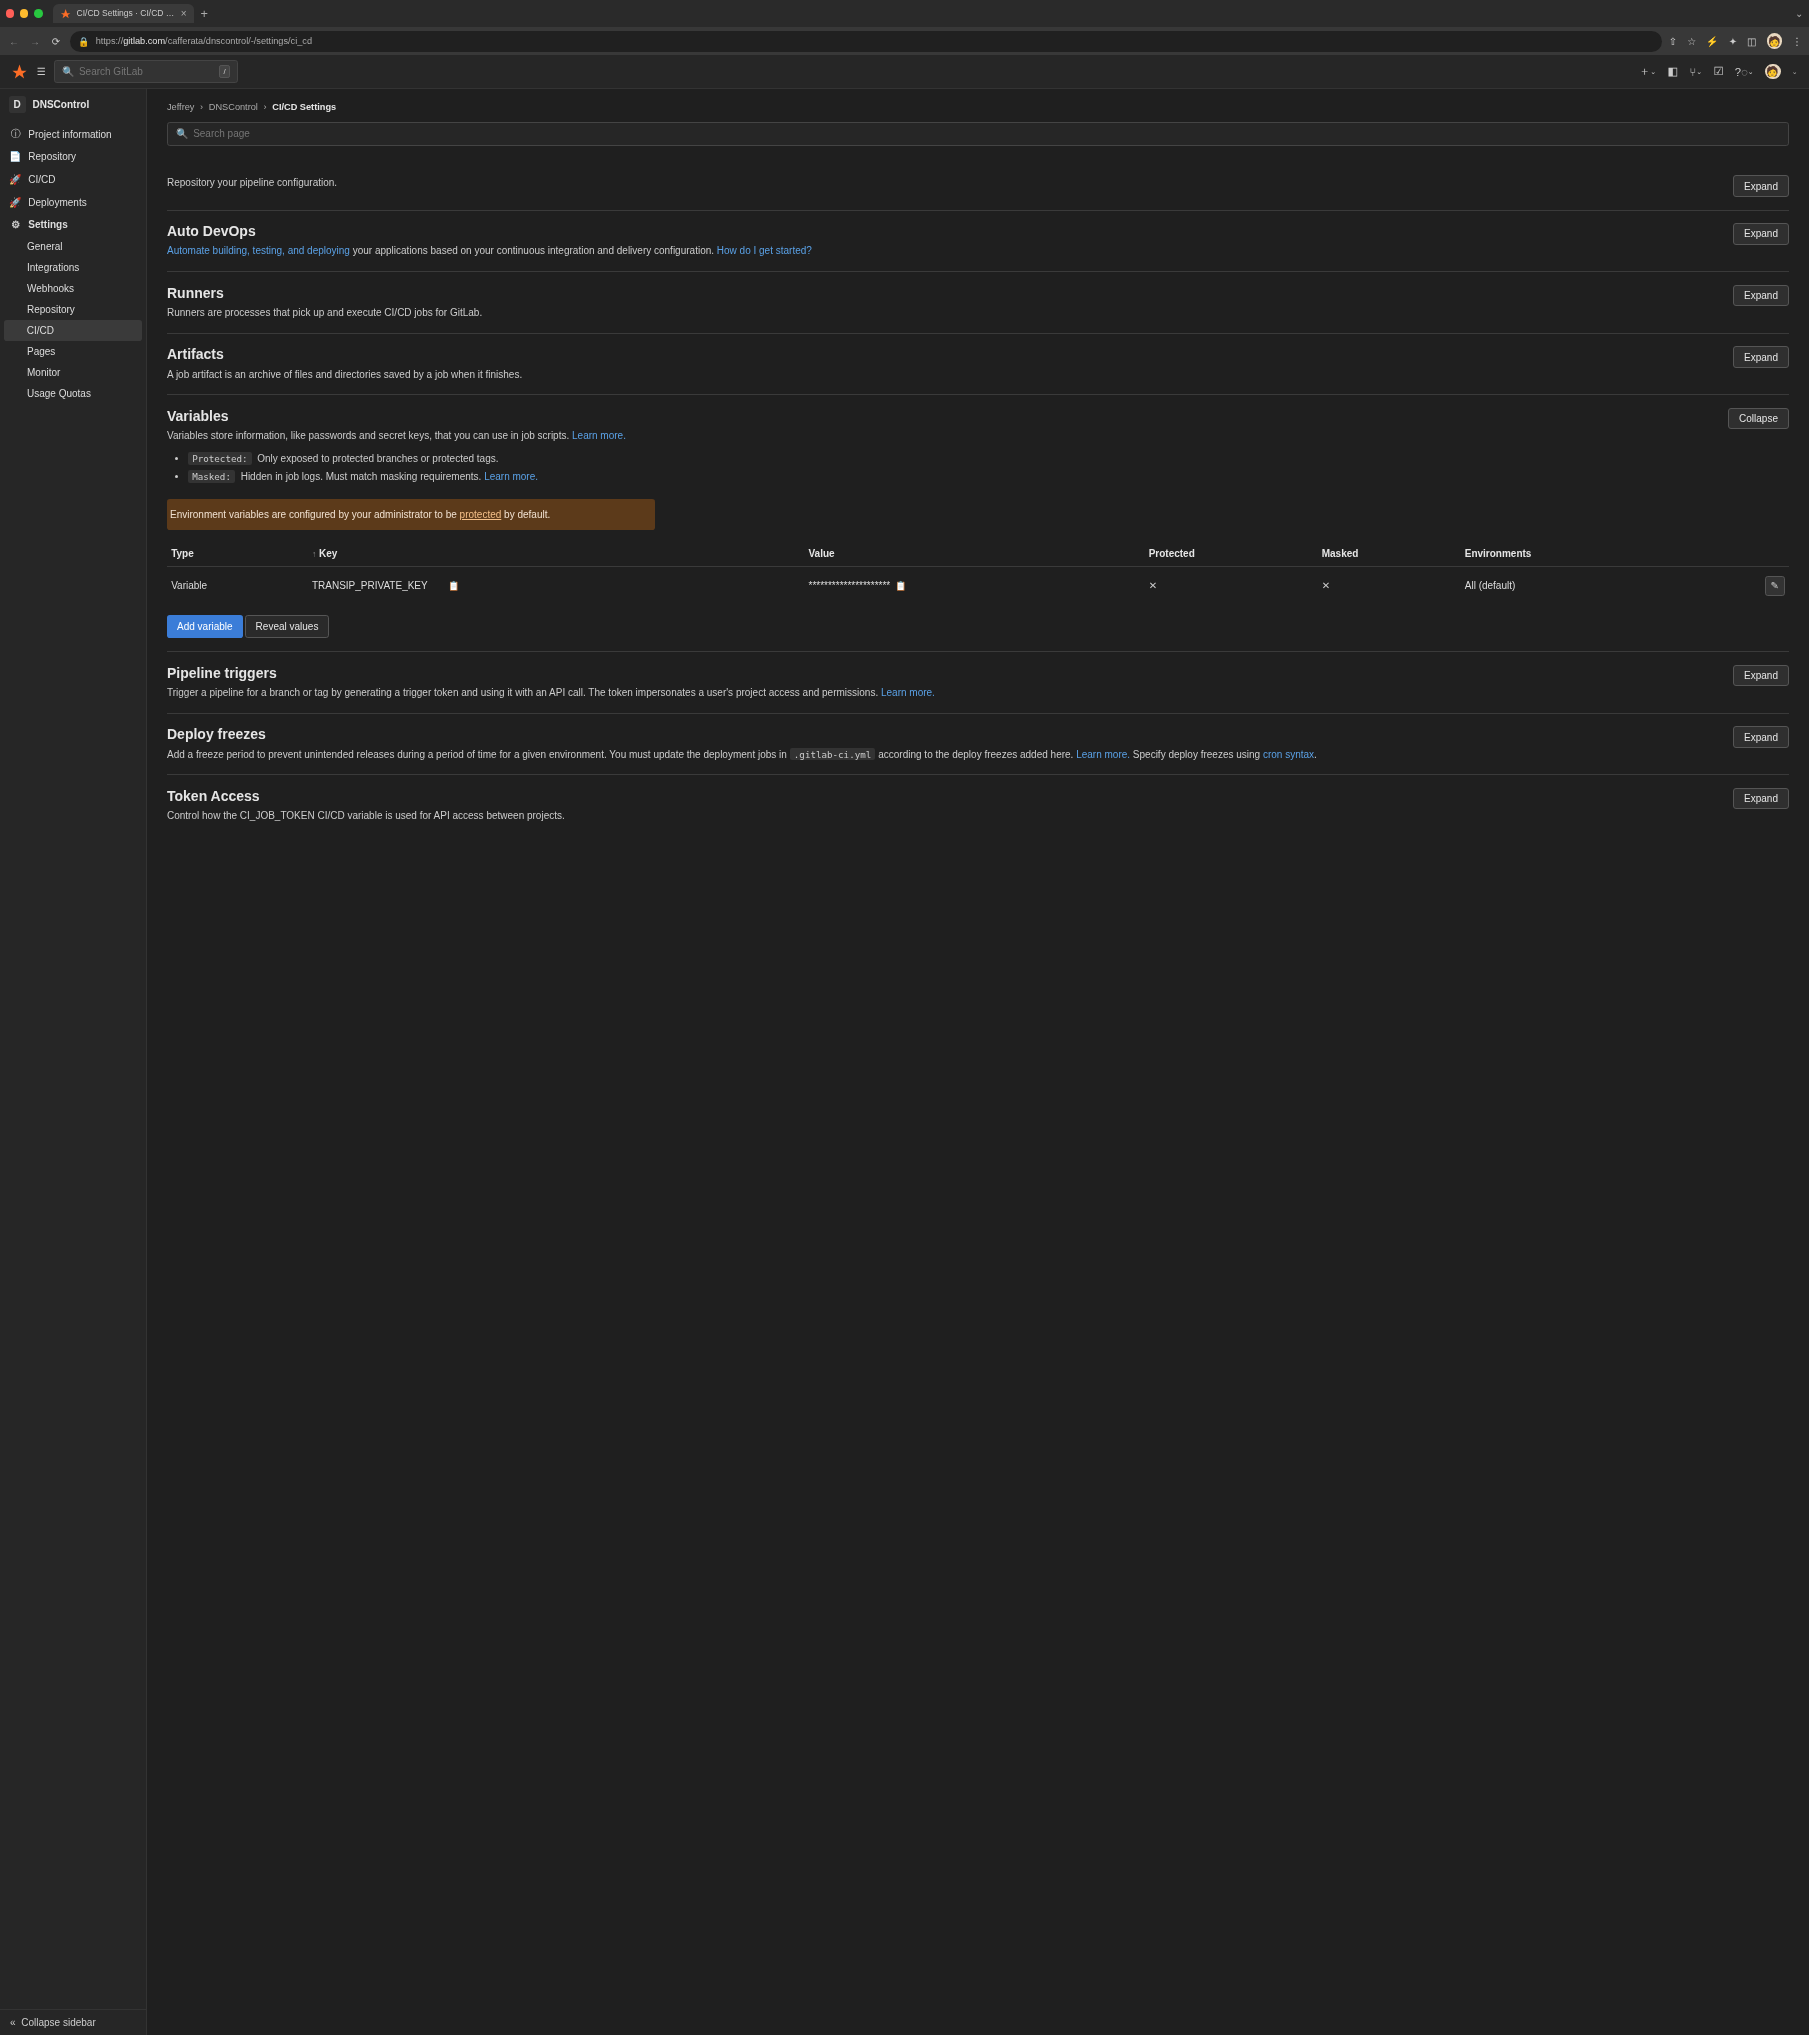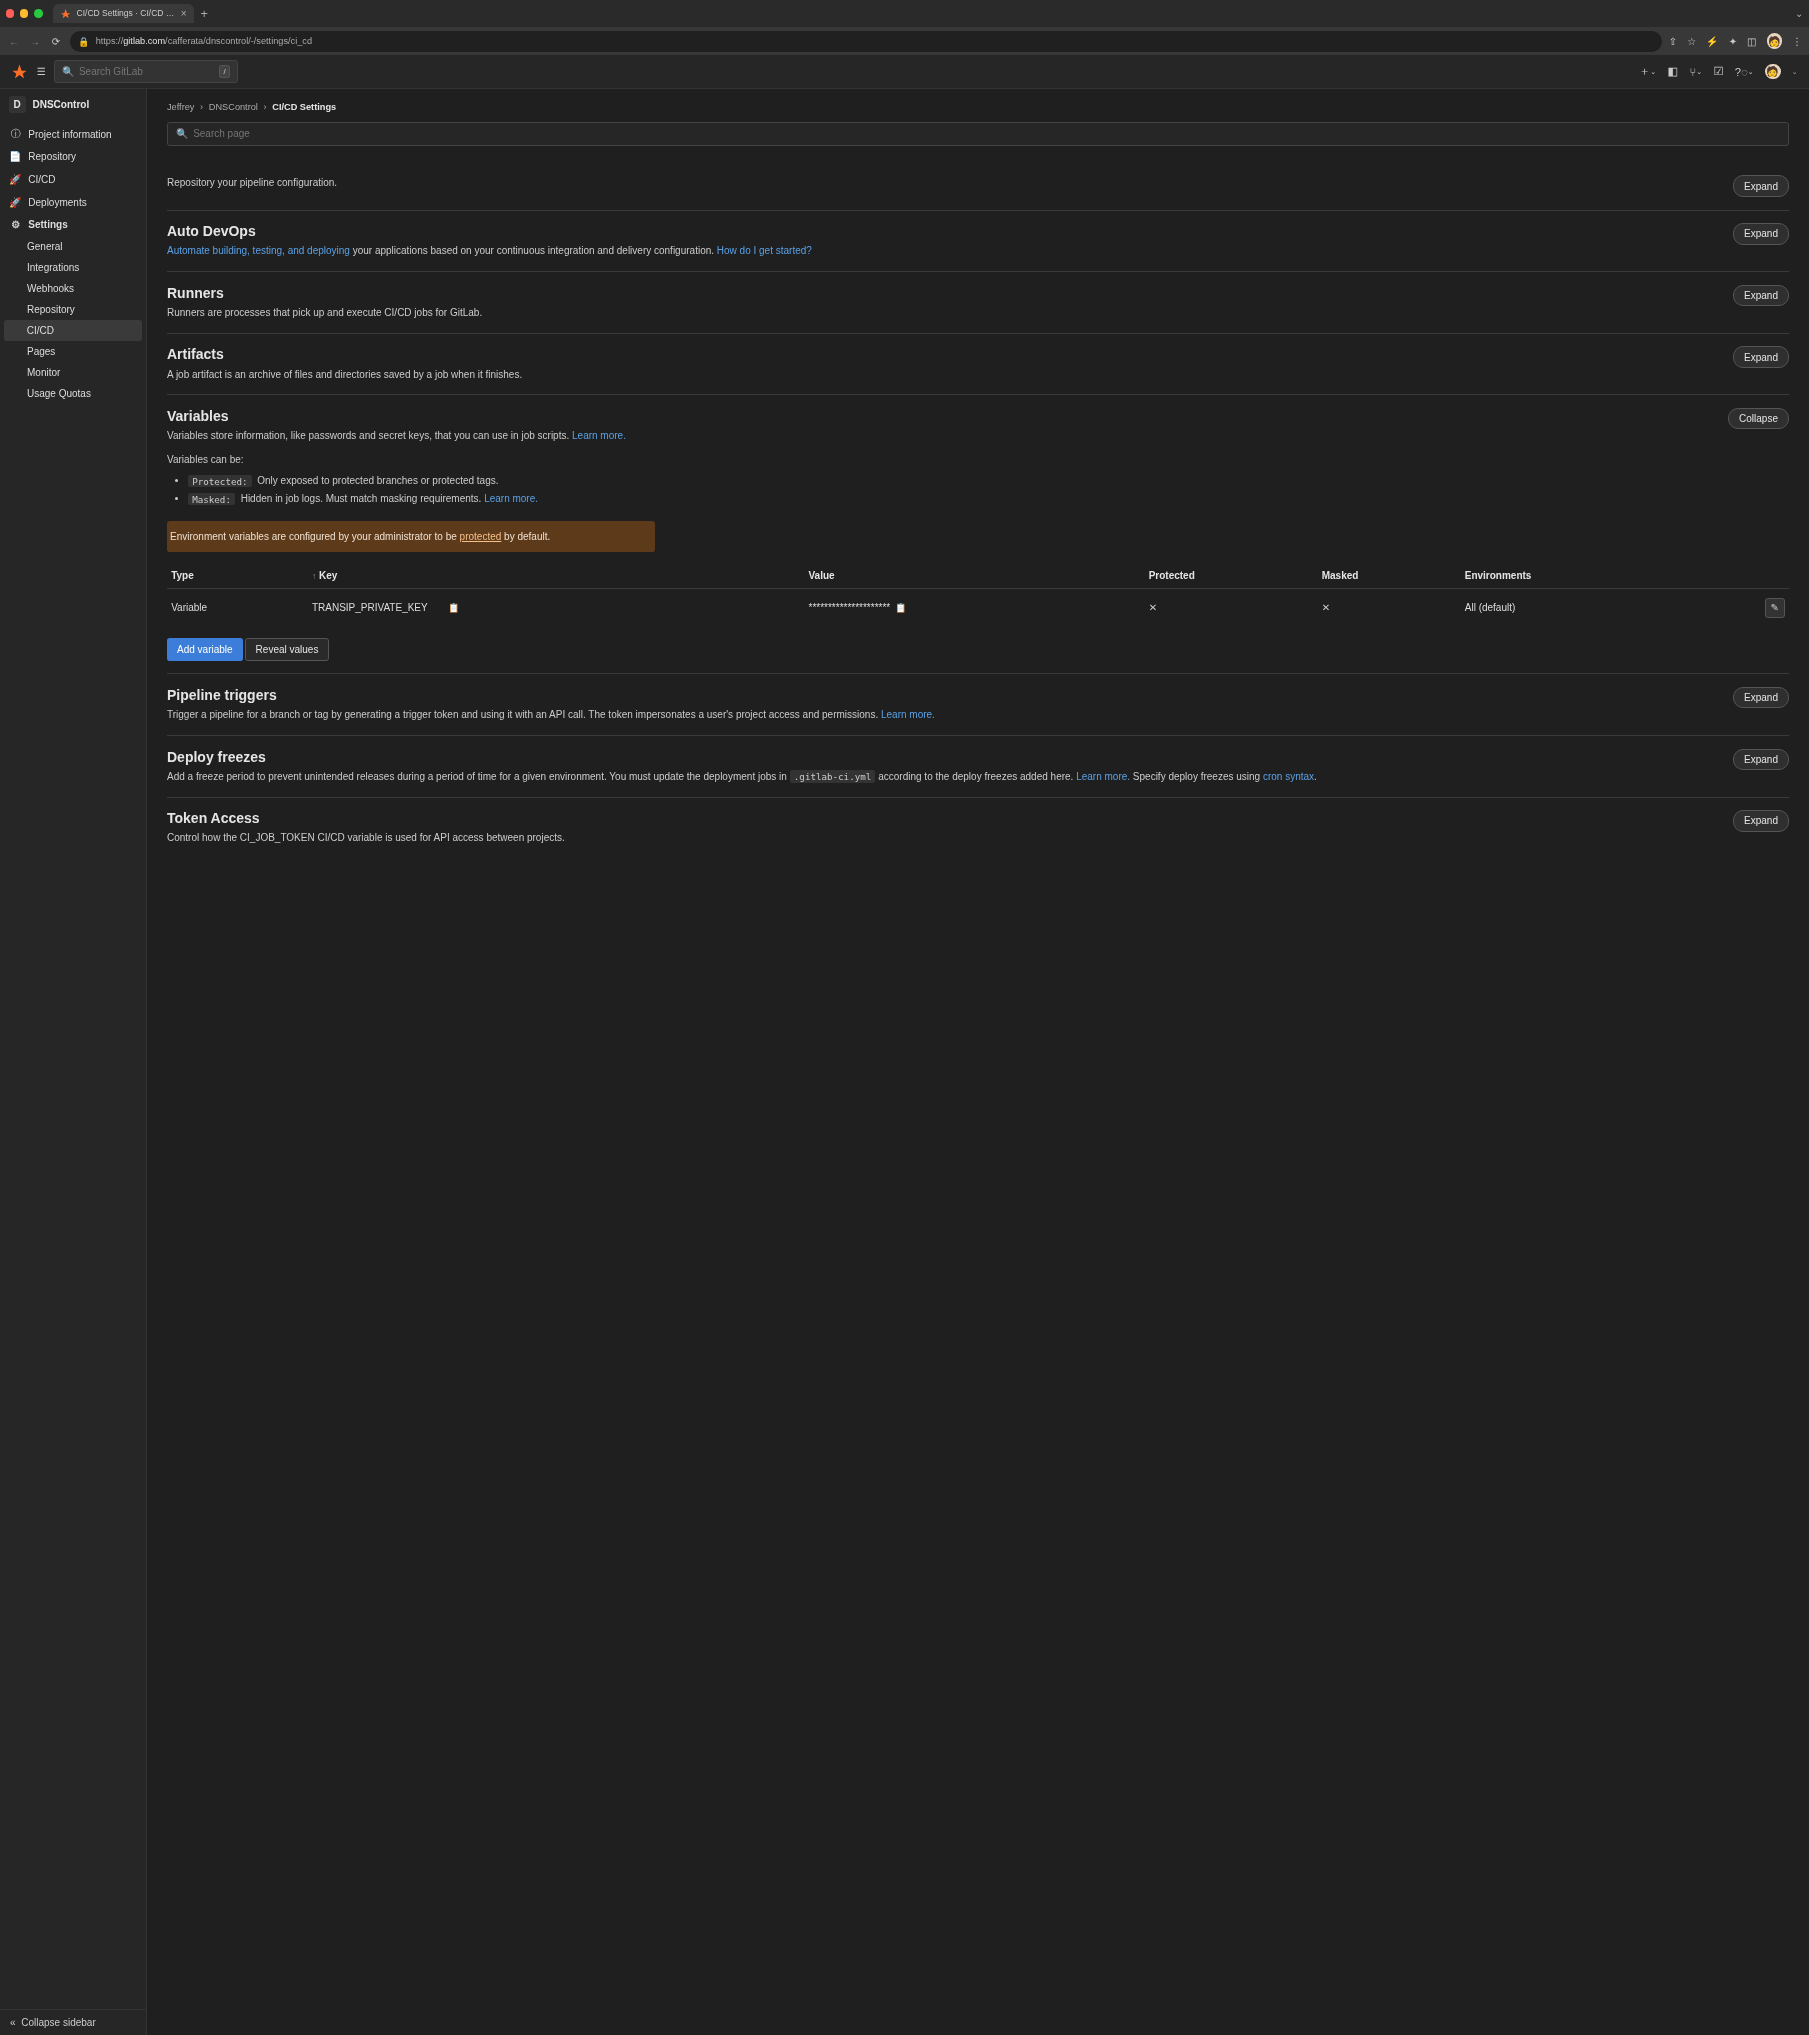--- a/index.html
+++ b/index.html
@@ -58,21 +58,21 @@
 .breadcrumb a { color: #aaa; text-decoration: none; }
 .breadcrumb .current { color: #e5e5e5; font-weight: 600; }
 .search-page { width: 100%; background: #262626; border: 0.7px solid #444; border-radius: 2.8px; height: 24px; display: flex; align-items: center; padding: 0 8.5px; gap: 4.2px; color: #888; margin-bottom: 17px; }
 .search-page input { background: transparent; border: none; outline: none; color: #ccc; flex: 1; font-size: 10px; }
 
 .section { border-bottom: 0.7px solid #3a3a3a; padding: 12.7px 0; }
 .section-head { display: flex; align-items: flex-start; }
 .section-title { font-size: 14px; font-weight: 700; margin-bottom: 4.2px; }
 .section-desc { color: #ccc; font-size: 10px; line-height: 1.5; }
 .section-desc a, .link { color: #5aa1e6; text-decoration: none; }
-.expand-btn { margin-left: auto; background: #2f2f2f; border: 0.7px solid #555; color: #e5e5e5; padding: 4.2px 10px; border-radius: 10px; font-size: 10px; cursor: pointer; }
+.expand-btn { margin-left: auto; background: #2f2f2f; border: 0.7px solid #555; color: #e5e5e5; padding: 4.2px 10px; border-radius: 3px; font-size: 10px; cursor: pointer; }
 .section-left { flex: 1; padding-right: 14px; }
 
 .subtext { color: #ccc; margin-top: 11.3px; }
 .bullets { margin: 7px 0 0 21px; color: #ccc; line-height: 1.8; }
 .code-chip { background: #333; padding: 0.7px 4.2px; border-radius: 2.1px; font-family: monospace; font-size: 9.2px; }
 
 .alert { background: #5c3a1a; color: #f0e0d0; padding: 10px 3px; border-radius: 2.8px; margin-top: 12.7px; font-size: 10px; max-width: 488px; }
 .alert a { color: #f5c089; }
 
 .var-table { width: 100%; margin-top: 11.3px; border-collapse: collapse; }
@@ -258,21 +258,20 @@
     <div class="section">
       <div class="section-head">
         <div class="section-left">
           <div class="section-title">Variables</div>
           <div class="section-desc">
             <span>Variables store information, like passwords and secret keys, that you can use in job scripts. </span><a href="#" class="link">Learn more.</a>
           </div>
         </div>
         <button class="expand-btn">Collapse</button>
       </div>
-      <div class="subtext">Variables can be:</div>
       <ul class="bullets">
         <li><span class="code-chip">Protected:</span> &nbsp;<span>Only exposed to protected branches or protected tags.</span></li>
         <li><span class="code-chip">Masked:</span> &nbsp;<span>Hidden in job logs. Must match masking requirements. </span><a href="#" class="link">Learn more.</a></li>
       </ul>
       <div class="alert">
         <span>Environment variables are configured by your administrator to be </span><a href="#">protected</a><span> by default.</span>
       </div>
       <table class="var-table">
         <thead>
           <tr>

